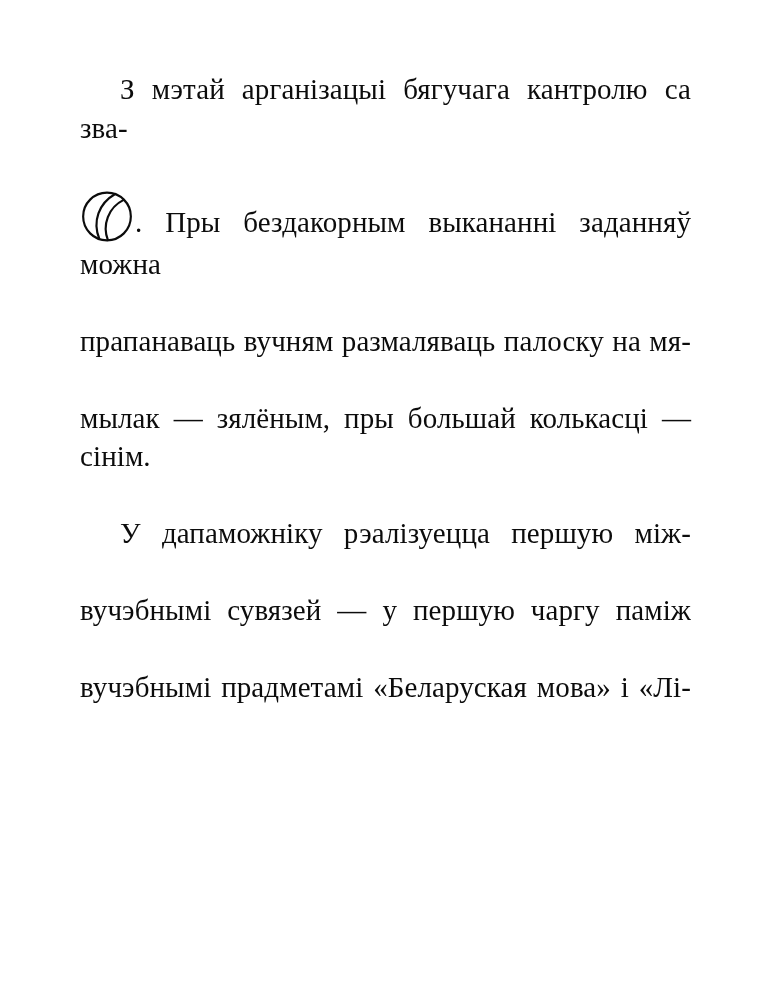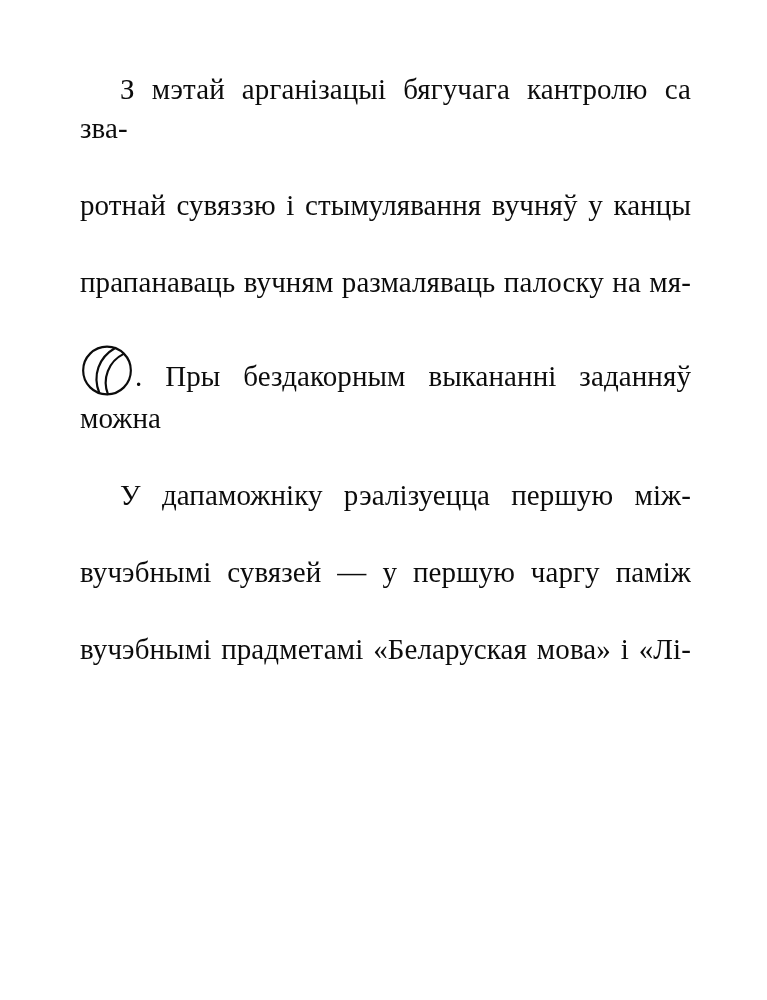--- a/index.html
+++ b/index.html
@@ -71,38 +71,38 @@
 <body>
 
 <div class="page">
 
   <div class="text-block">
 
     <div class="line j indent">
       <span>З мэтай арганізацыі бягучага кантролю са зва-</span>
     </div>
 
-    <div class="line j">
-      <span>ротнай сувяззю і стымулявання вучняў у канцы</span>
-    </div>
 
-
-    <div class="line j">
-      <span>прапанаваць вучням размаляваць палоску на мя-</span>
-    </div>
 
     <div class="line j ball-row">
       <span class="ball-icon-wrap"><svg viewBox="0 0 60 62" xmlns="http://www.w3.org/2000/svg" fill="none" stroke="#0c0c0c" stroke-width="2.4" stroke-linecap="round">
         <circle cx="30" cy="31" r="26.5"></circle>
         <path d="M 39 6 C 21 16.5, 13.5 36, 21.5 56"></path>
         <path d="M 48.5 12.5 C 31.5 21, 24.5 40, 31 57.2"></path>
       </svg></span><span>. Пры бездакорным выкананні заданняў можна</span>
     </div>
 
+    <div class="line j">
+      <span>прапанаваць вучням размаляваць палоску на мя-</span>
+    </div>
 
+
+    <div class="line j">
+      <span>мылак — зялёным, пры большай колькасці — сінім.</span>
+    </div>
 
     <div class="line j indent">
       <span>У дапаможніку рэалізуецца першую між-</span>
     </div>
 
     <div class="line j">
       <span>вучэбнымі сувязей — у першую чаргу паміж</span>
     </div>
 
     <div class="line j">

